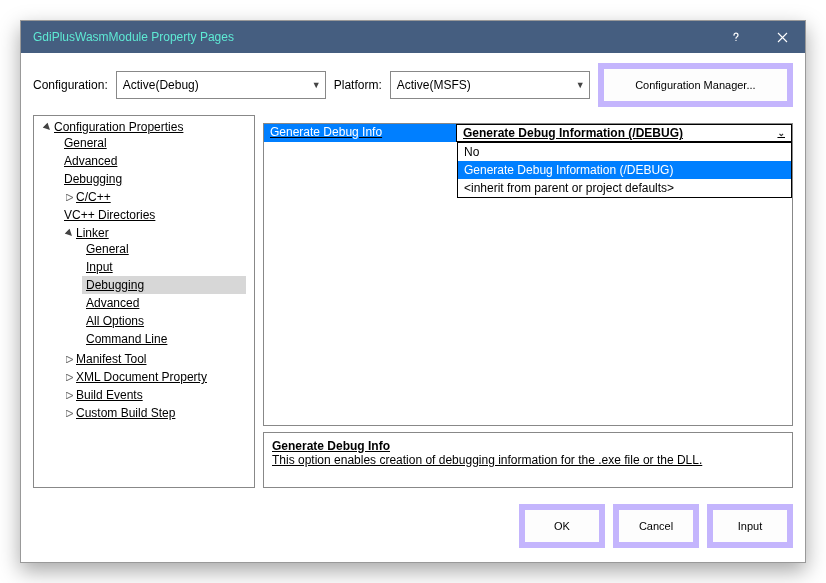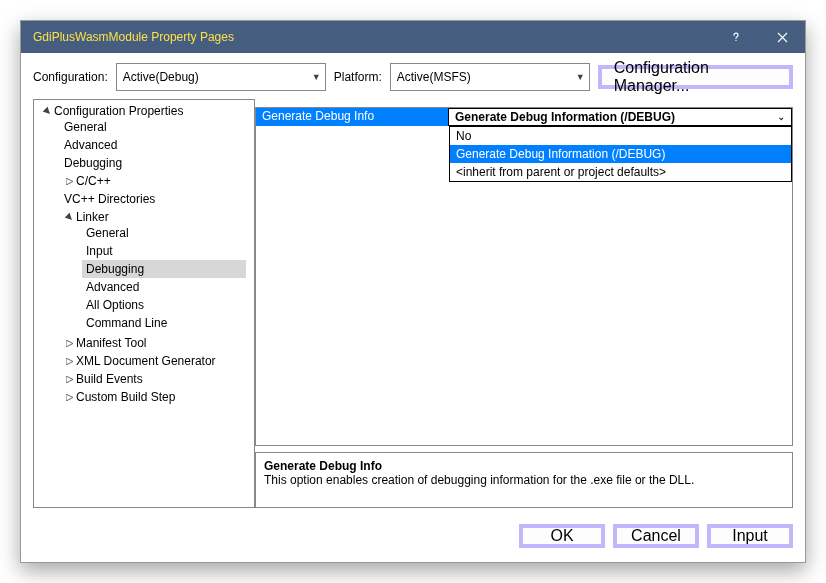--- a/index.html
+++ b/index.html
@@ -16,21 +16,21 @@
     height: 543px;
     border: 1px solid #999;
     box-shadow: 0 8px 20px rgba(0,0,0,0.35);
     display: flex;
     flex-direction: column;
     background: #fff;
   }
   .titlebar {
     height: 32px;
     background: #455e80;
-    color: #fde047;
+    color: #5eead4;
     display: flex;
     align-items: center;
     padding: 0 0 0 12px;
     font-size: 12px;
   }
   .titlebar .title { flex: 1; }
   .titlebar .tb-btn {
     width: 46px; height: 32px;
     display: flex; align-items: center; justify-content: center;
     cursor: pointer;
@@ -50,32 +50,34 @@
     display: flex;
     align-items: center;
     padding: 0 4px 0 6px;
     font-size: 12px;
     cursor: pointer;
   }
   .combo .val { flex:1; }
   .combo .caret { font-size: 9px; color:#444; margin-left:4px; }
   .btn {
     height: 23px;
-    border: 4px solid #c4b5fd;
+    border: 6px solid #c4b5fd;
     background: #fdfdfd;
-    padding: 8px 12px;
-    font-size: 16px;
+    padding: 16px 12px;
+    font-size: 11px;
     display: flex; align-items: center; justify-content: center;
     cursor: pointer;
   }
   .body {
     flex: 1;
     display: flex;
+    gap: 8px;
     padding: 0 12px 8px 12px;
     overflow: hidden;
+    text-decoration: underline;
   }
   .tree-wrap {
     width: 222px;
     border: 1px solid #888;
     overflow-x: auto;
     overflow-y: auto;
     padding-top: 2px;
   }
   .tree ul { list-style:none; margin:0; padding:0 0 0 18px; }
   .tree > ul { padding-left: 4px; }
@@ -235,21 +237,21 @@
                   <li><span>Advanced</span></li>
                   <li><span>All Options</span></li>
                   <li><span>Command Line</span></li>
                 </ul>
               </li>
               <li><span class="tw"><svg viewBox="0 0 7 7">
                       <path d="M0 0 L7 3.5 L0 7 Z" fill="none" stroke="#666" stroke-width="1"></path>
                     </svg></span><span>Manifest Tool</span></li>
               <li><span class="tw"><svg viewBox="0 0 7 7">
                       <path d="M0 0 L7 3.5 L0 7 Z" fill="none" stroke="#666" stroke-width="1"></path>
-                    </svg></span><span>XML Document Generator</span></li>
+                    </svg></span><span>XML Document Property</span></li>
               <li><span class="tw"><svg viewBox="0 0 7 7">
                       <path d="M0 0 L7 3.5 L0 7 Z" fill="none" stroke="#666" stroke-width="1"></path>
                     </svg></span><span>Build Events</span></li>
               <li><span class="tw"><svg viewBox="0 0 7 7">
                       <path d="M0 0 L7 3.5 L0 7 Z" fill="none" stroke="#666" stroke-width="1"></path>
                     </svg></span><span>Custom Build Step</span></li>
             </ul>
           </li>
         </ul>
       </div>

